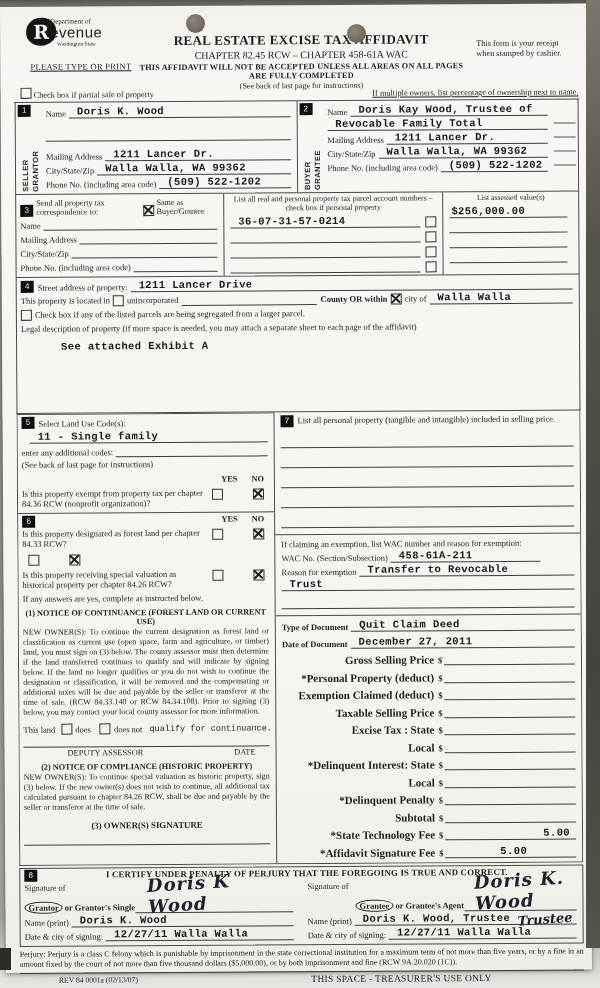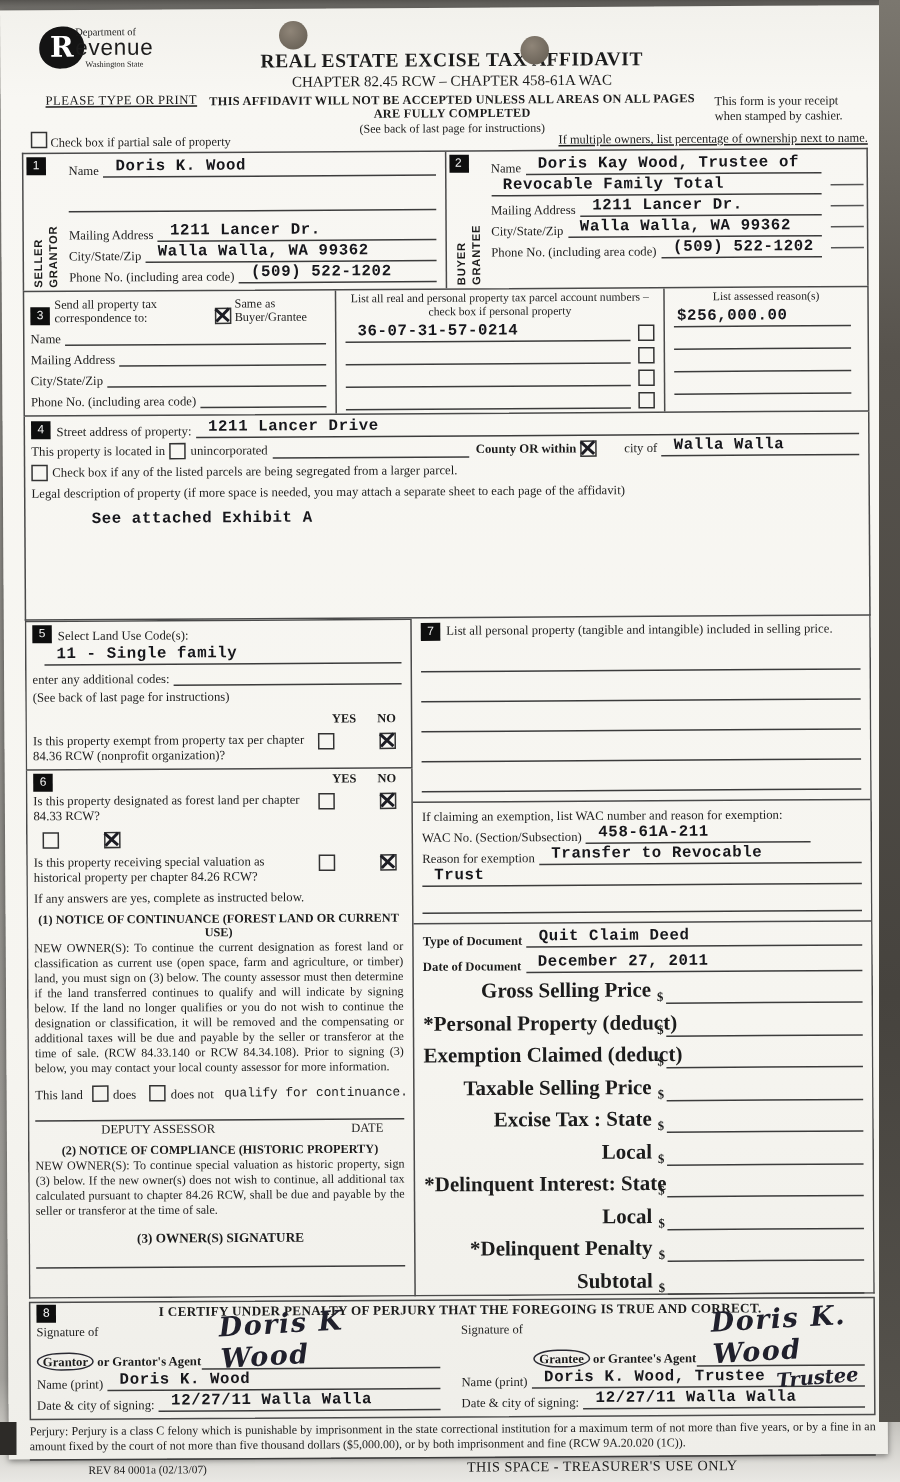--- a/index.html
+++ b/index.html
@@ -27,21 +27,21 @@
   .logo-txt{margin-left:-6px;}
   .logo-dept{font-size:7px;}
   .logo-rev{font-size:15px;font-weight:normal;letter-spacing:.5px;margin-top:-2px;font-family:"Liberation Sans",sans-serif;}
   .logo-state{font-size:5.5px;text-align:center;}
   .type-print{position:absolute;left:4px;top:44px;font-size:8.5px;letter-spacing:.3px;text-decoration:underline;}
   .title-block{position:absolute;left:120px;right:110px;top:22px;text-align:center;}
   .t1{font-size:13px;font-weight:bold;letter-spacing:.4px;}
   .t2{font-size:10px;margin-top:1px;}
   .t3{font-size:8.2px;font-weight:bold;margin-top:2px;letter-spacing:.2px;}
   .t4{font-size:8px;margin-top:1px;}
-  .receipt{position:absolute;right:2px;top:30px;width:100px;font-size:8.3px;text-align:left;line-height:1.25;margin-top:24px;}
+  .receipt{position:absolute;right:2px;top:30px;width:100px;font-size:8.3px;text-align:left;line-height:1.25;}
   .preline{display:flex;justify-content:space-between;align-items:flex-end;margin:0 0 2px 6px;font-size:8.3px;}
   .uline-txt{text-decoration:underline;}
 
   
   .cb{display:inline-block;width:9px;height:9px;border:1px solid #333;vertical-align:-1px;position:relative;background:transparent;flex:none;}
   .xm{position:absolute;left:-2px;top:-2px;width:12px;height:12px;}
   .xm::before,.xm::after{content:"";position:absolute;left:0;top:5px;width:12px;height:1.5px;background:#1d1d24;}
   .xm::before{transform:rotate(42deg);} .xm::after{transform:rotate(-46deg);}
   .badge{width:13px;height:12px;background:#0e0e0e;color:#f2f2f2;font-size:8px;line-height:12px;text-align:center;flex:none;font-family:"Liberation Sans",sans-serif;}
   .mono{font-family:"Liberation Mono",monospace;font-size:10.5px;font-weight:bold;color:#17171c;letter-spacing:.4px;white-space:nowrap;}
@@ -85,21 +85,21 @@
   .colR{flex:1;border:1px solid #4a4a4a;border-left:none;border-top:none;padding:0 6px;box-sizing:border-box;display:flex;flex-direction:column;}
   .yn{display:flex;justify-content:flex-end;gap:14px;font-weight:bold;font-size:8.3px;padding-right:4px;}
   .qrow{display:flex;align-items:flex-start;margin-top:4px;}
   .qtxt{flex:1;line-height:1.2;}
   .qboxes{width:52px;display:flex;justify-content:space-between;padding:1px 4px 0 6px;flex:none;}
   .notice-t{font-weight:bold;text-align:center;font-size:8.2px;margin-top:5px;}
   .notice-b{font-size:8.1px;line-height:1.24;text-align:justify;margin-top:1px;}
 
   
   .feerow{display:flex;align-items:flex-end;margin-top:5.5px;}
-  .feelabel{width:152px;text-align:right;font-weight:bold;white-space:nowrap;flex:none;font-size:14px;}
+  .feelabel{width:152px;text-align:right;font-weight:bold;white-space:nowrap;flex:none;font-size:11px;}
   .dollar{padding:0 2px 0 4px;font-weight:bold;}
   .feeline{flex:1;border-bottom:1px solid #3c3c3c;position:relative;min-height:11px;}
   .fv{position:absolute;bottom:0;}
   .fv.r{right:6px;} .fv.c{left:42%;}
 
   
   .sec8{border:1px solid #4a4a4a;margin-top:2px;padding:1px 6px 4px 4px;position:relative;}
   .cert{text-align:center;font-weight:bold;font-size:8.8px;letter-spacing:.2px;}
   .sigcols{display:flex;gap:14px;margin-top:2px;}
   .sigcol{flex:1;}
@@ -277,21 +277,21 @@
       <div class="prow">
           <span class="ul"></span>
           <span class="cb"></span>
         </div>
       <div class="prow">
           <span class="ul"></span>
           <span class="cb"></span>
         </div>
     </div>
     <div class="s3c">
-      <div class="s3hdr">List assessed reason(s)</div>
+      <div class="s3hdr">List assessed value(s)</div>
       <div class="prow">
           <span class="ul">
             <span class="mono" style="left:2px;">$256,000.00</span>
           </span>
         </div>
       <div class="prow">
           <span class="ul"></span>
         </div>
       <div class="prow">
           <span class="ul"></span>
@@ -312,21 +312,21 @@
       </div>
     <div class="srow" style="align-items:center;">
       <span class="lab">This property is located in</span>
       <span class="cb"></span>
       <span class="lab" style="padding-left:3px;">unincorporated</span>
       <span class="ul" style="max-width:135px;"></span>
       <span class="lab" style="padding-left:4px;font-weight:bold;">County OR  within</span>
       <span class="cb">
           <span class="xm"></span>
         </span>
-      <span class="lab" style="padding-left:18px;">city of</span>
+      <span class="lab" style="padding-left:3px;">city of</span>
       <span class="ul" style="max-width:150px;">
           <span class="mono">Walla Walla</span>
         </span>
     </div>
     <div class="srow" style="align-items:center;">
         <span class="cb"></span>
       <span class="lab" style="padding-left:3px;">Check box if any of the listed parcels are being segregated from a larger parcel.</span>
       </div>
     <div style="margin-top:3px;">Legal description of property (if more space is needed, you may attach a separate sheet to each page of the affidavit)</div>
     <div class="mono" style="margin:7px 0 0 40px;">See attached Exhibit A</div>
@@ -560,21 +560,21 @@
 
   <div class="sec8">
     <div style="display:flex;align-items:flex-start;">
       <span class="badge">8</span>
       <span class="cert" style="flex:1;">I CERTIFY UNDER PENALTY OF PERJURY THAT THE FOREGOING IS TRUE AND CORRECT.</span>
     </div>
     <div class="sigcols">
       <div class="sigcol">
         <div style="font-size:8.4px;">Signature of</div>
         <div class="srow" style="margin-top:0;">
-          <span style="font-weight:bold;white-space:nowrap;"><span class="circ">Grantor</span> <span>or Grantor's Agent</span></span>
+          <span style="font-weight:bold;white-space:nowrap;"><span class="circ">Grantor</span> <span>or Grantor's Single</span></span>
           <span class="ul" style="height:20px;">
               <span class="hand script" style="position:absolute;left:12px;bottom:-1px;">Doris K Wood</span>
             </span>
           </div>
         <div class="srow">
             <span class="lab">Name (print)</span>
           <span class="ul">
               <span class="mono">Doris K. Wood</span>
             </span>
           </div>

